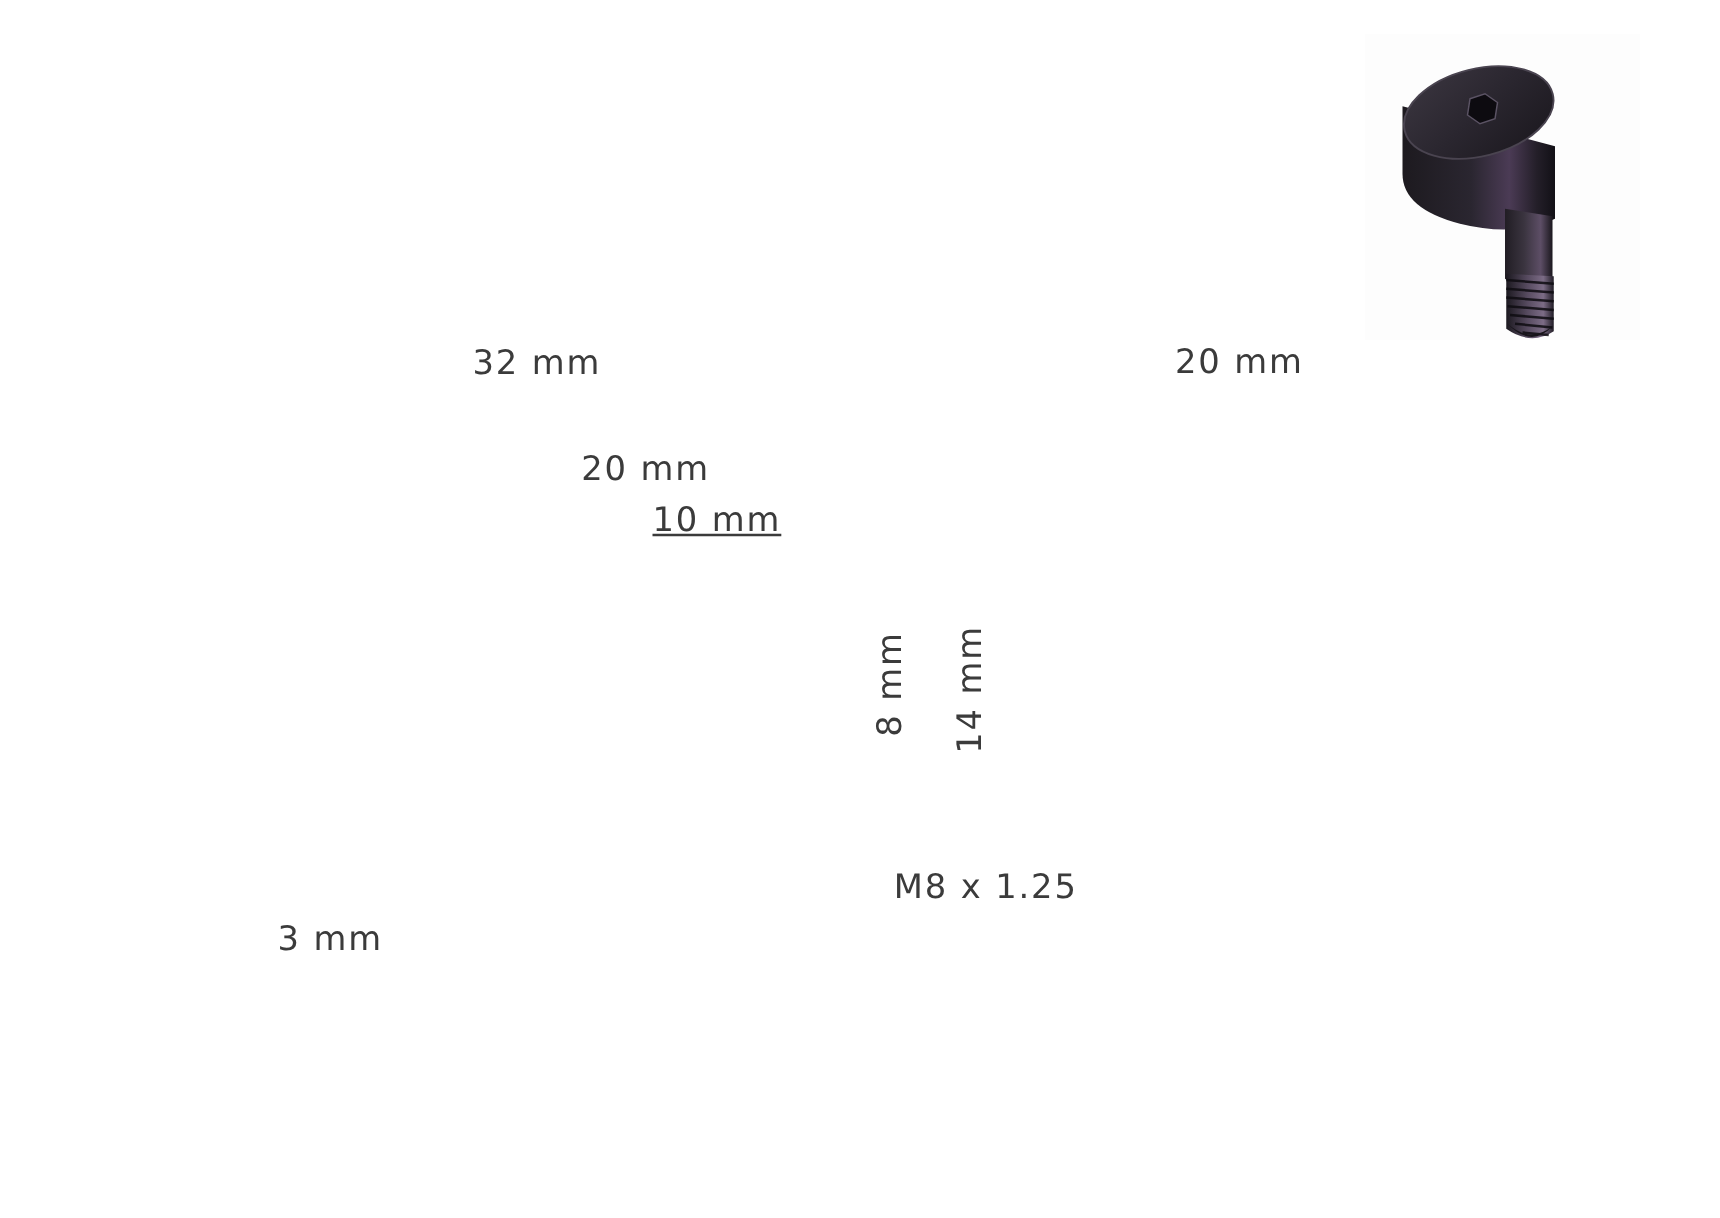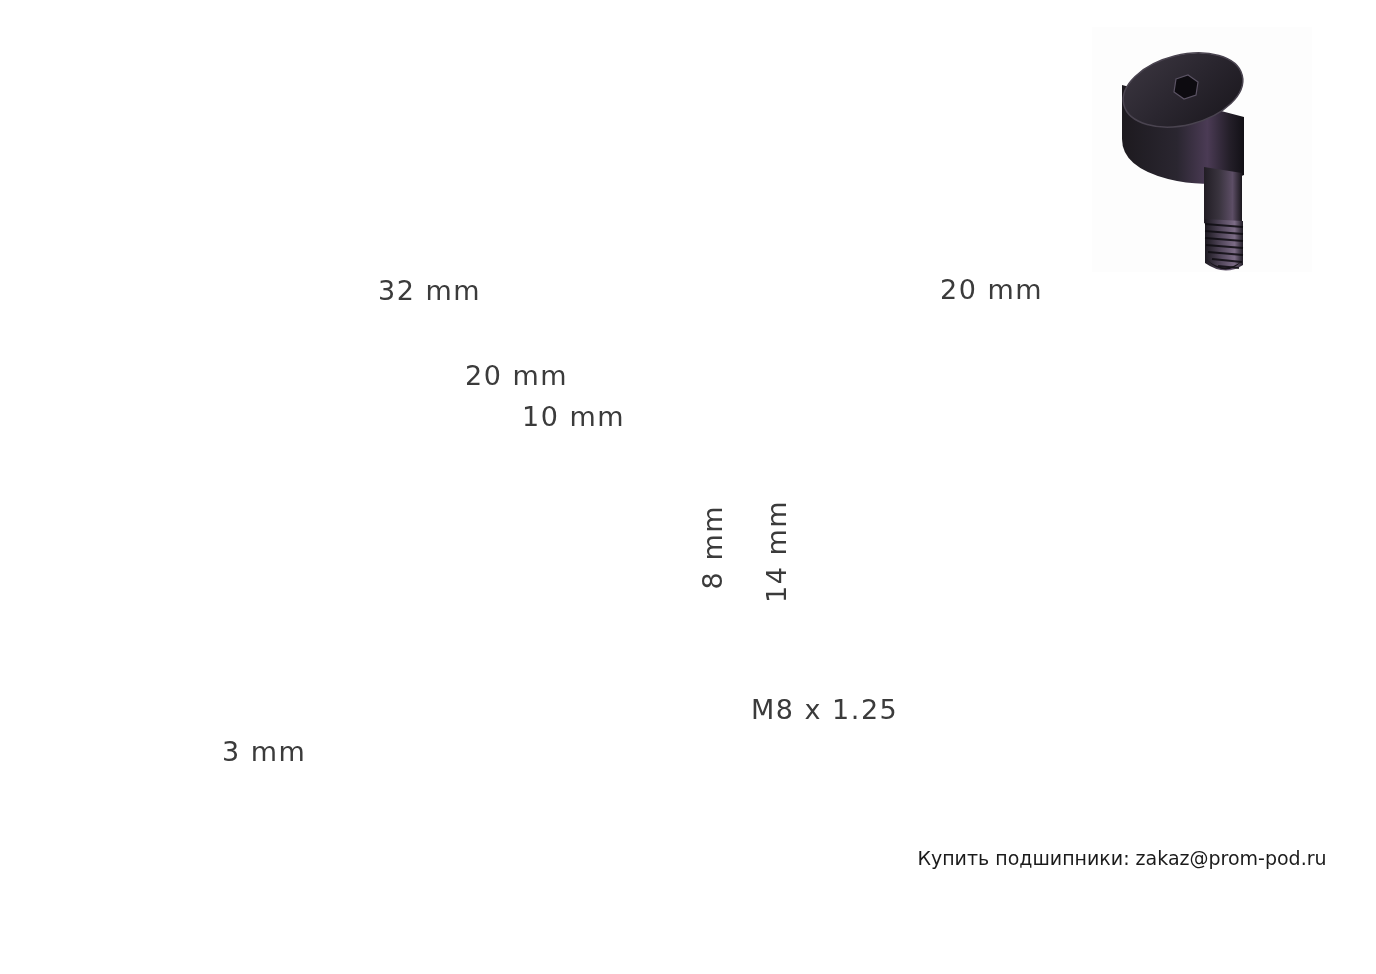--- a/index.html
+++ b/index.html
@@ -128,29 +128,26 @@
       </svg>
     </div>
   </div>
 
   <div class="dim-label" style="left:378px; top:275px;">32 mm</div>
 
   <div class="dim-label" style="left:940px; top:274px;">20 mm</div>
 
   <div class="dim-label" style="left:465px; top:360px;">20 mm</div>
 
-  <div class="dim-label" style="left:522px; top:401px;">10 mm</div>
+  <div class="dim-label" style="left:522px; top:401px;text-decoration:underline;">10 mm</div>
 
   <div class="dim-label vertical" style="left:697px; top:505px;">8 mm</div>
 
   <div class="dim-label vertical" style="left:761px; top:500px;">14 mm</div>
 
-  <div class="dim-label" style="left:751px; top:694px;">M8 x 1.25</div>
+  <div class="dim-label" style="left:715px; top:694px;">M8 x 1.25</div>
 
   <div class="scale-bar" style="left:241px; top:680px; width:79px;"></div>
 
   <div class="dim-label" style="left:222px; top:736px;">3 mm</div>
 
-  <div class="contact-banner" style="left:872px; top:826px; width:500px; height:63px;">
-    <span class="contact-text">Купить подшипники: zakaz@prom-pod.ru</span>
-  </div>
 
 </div>
 
 </body></html>

